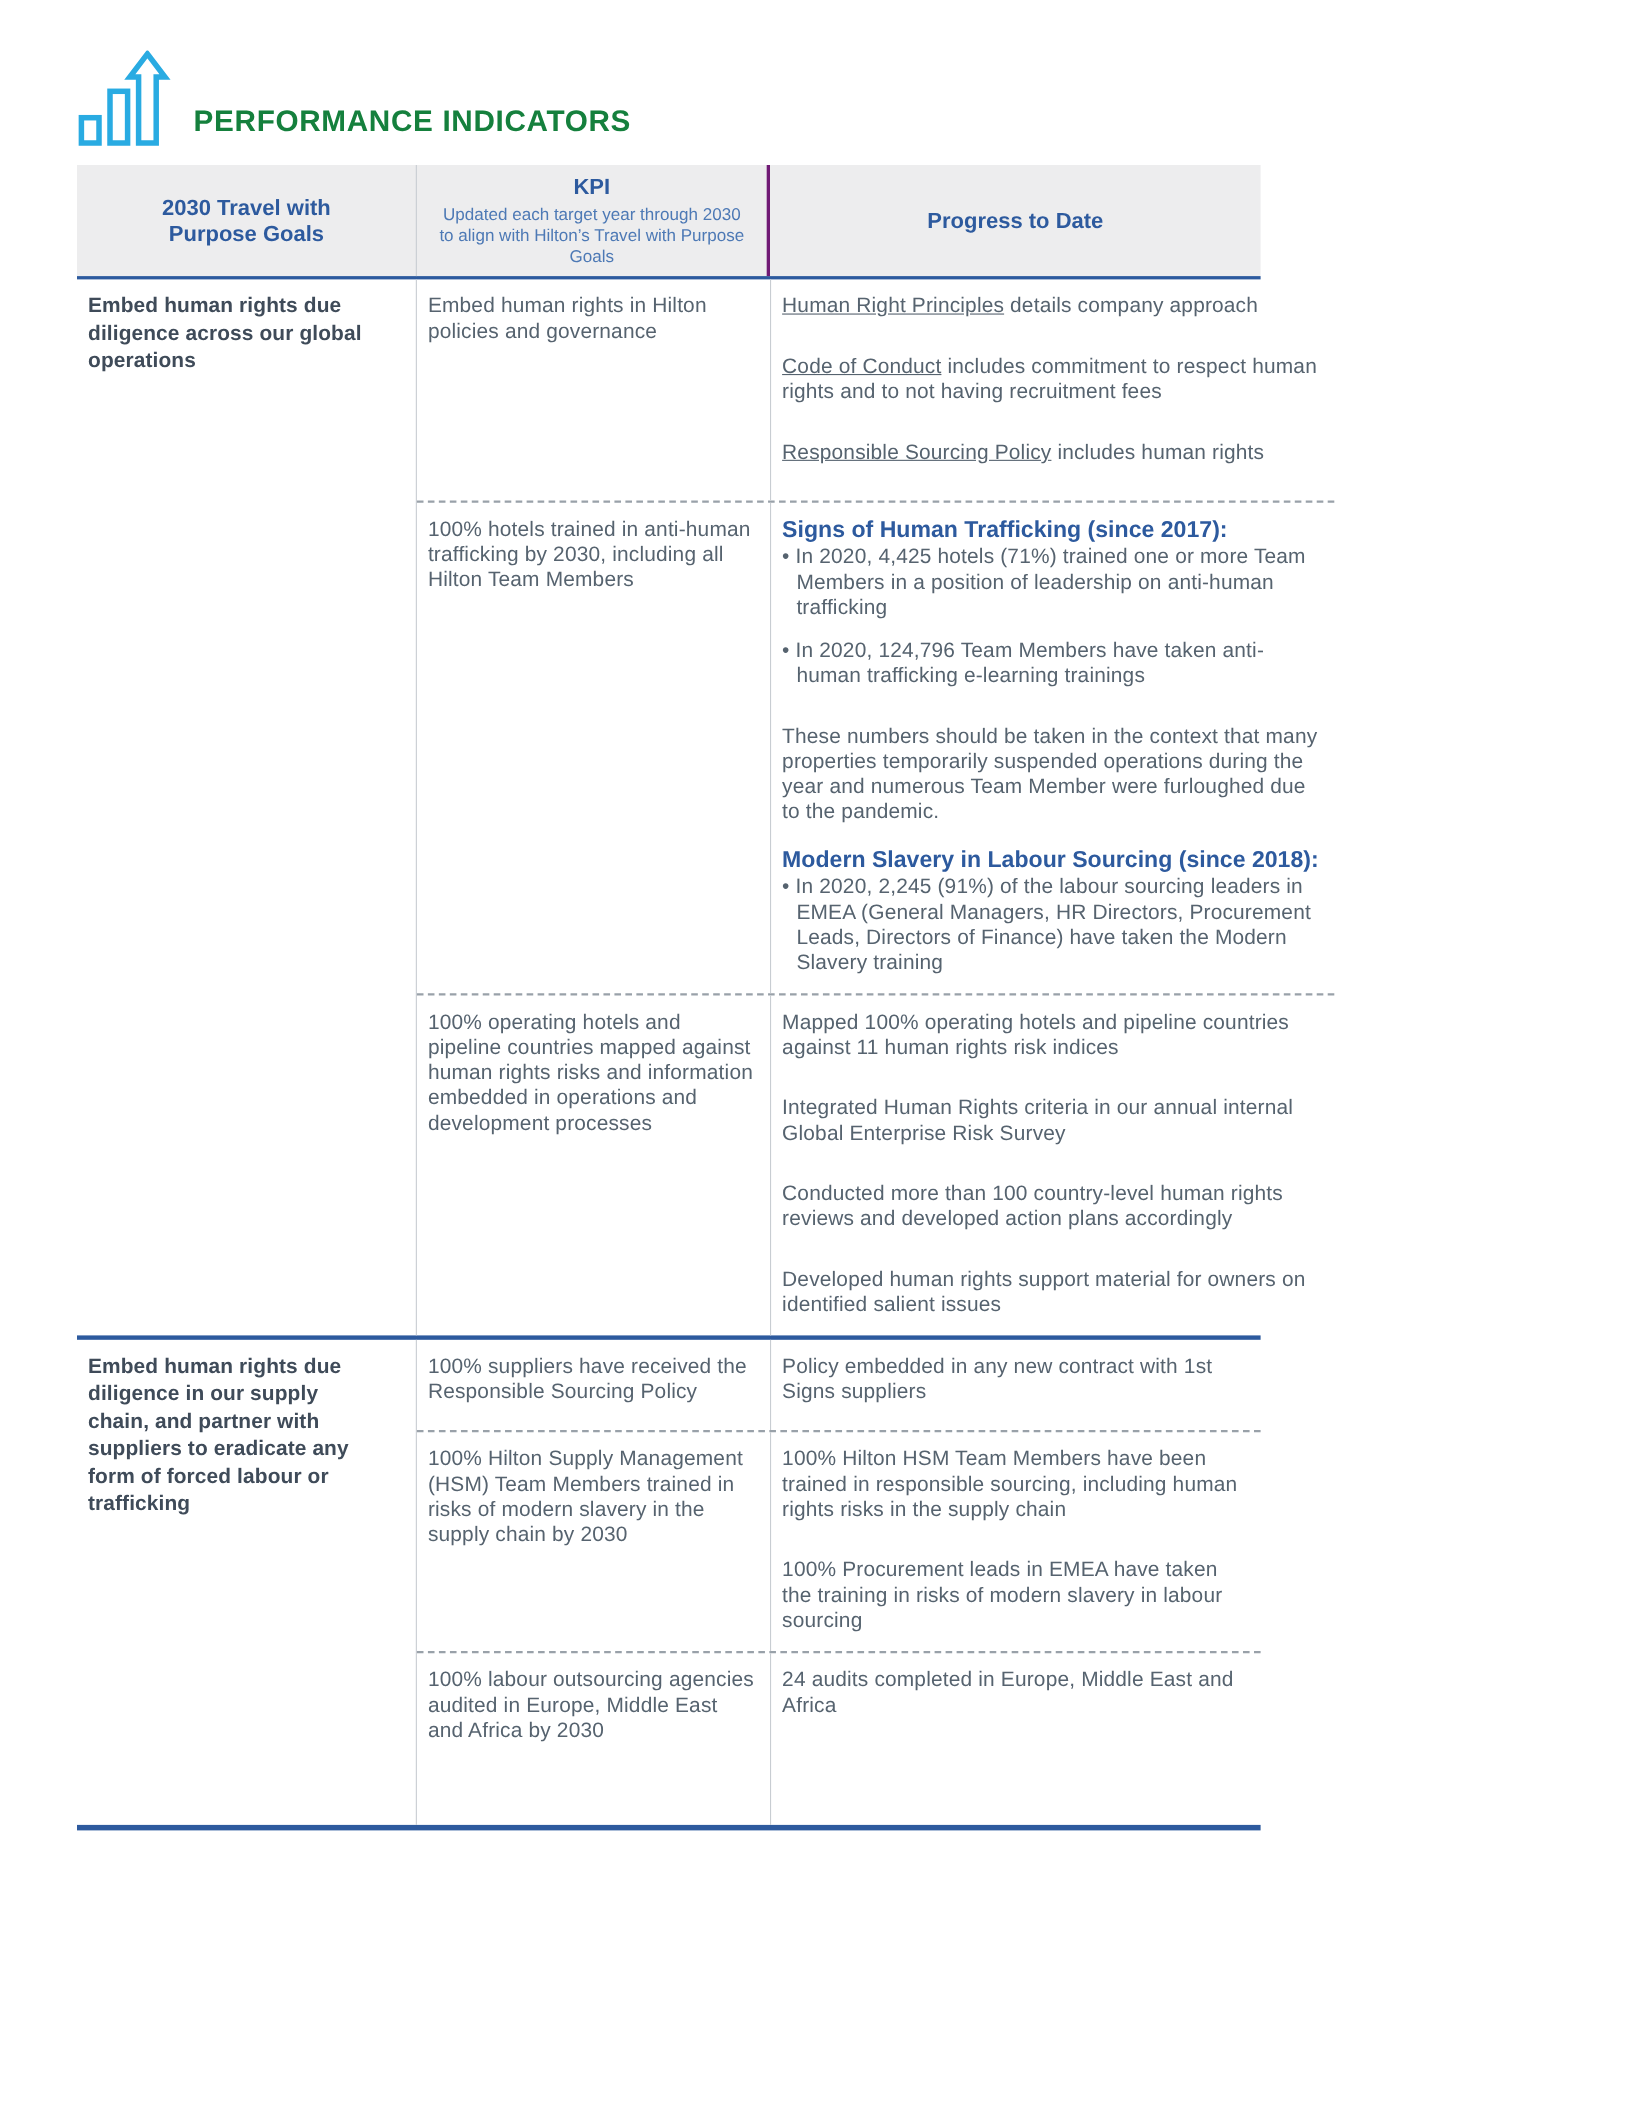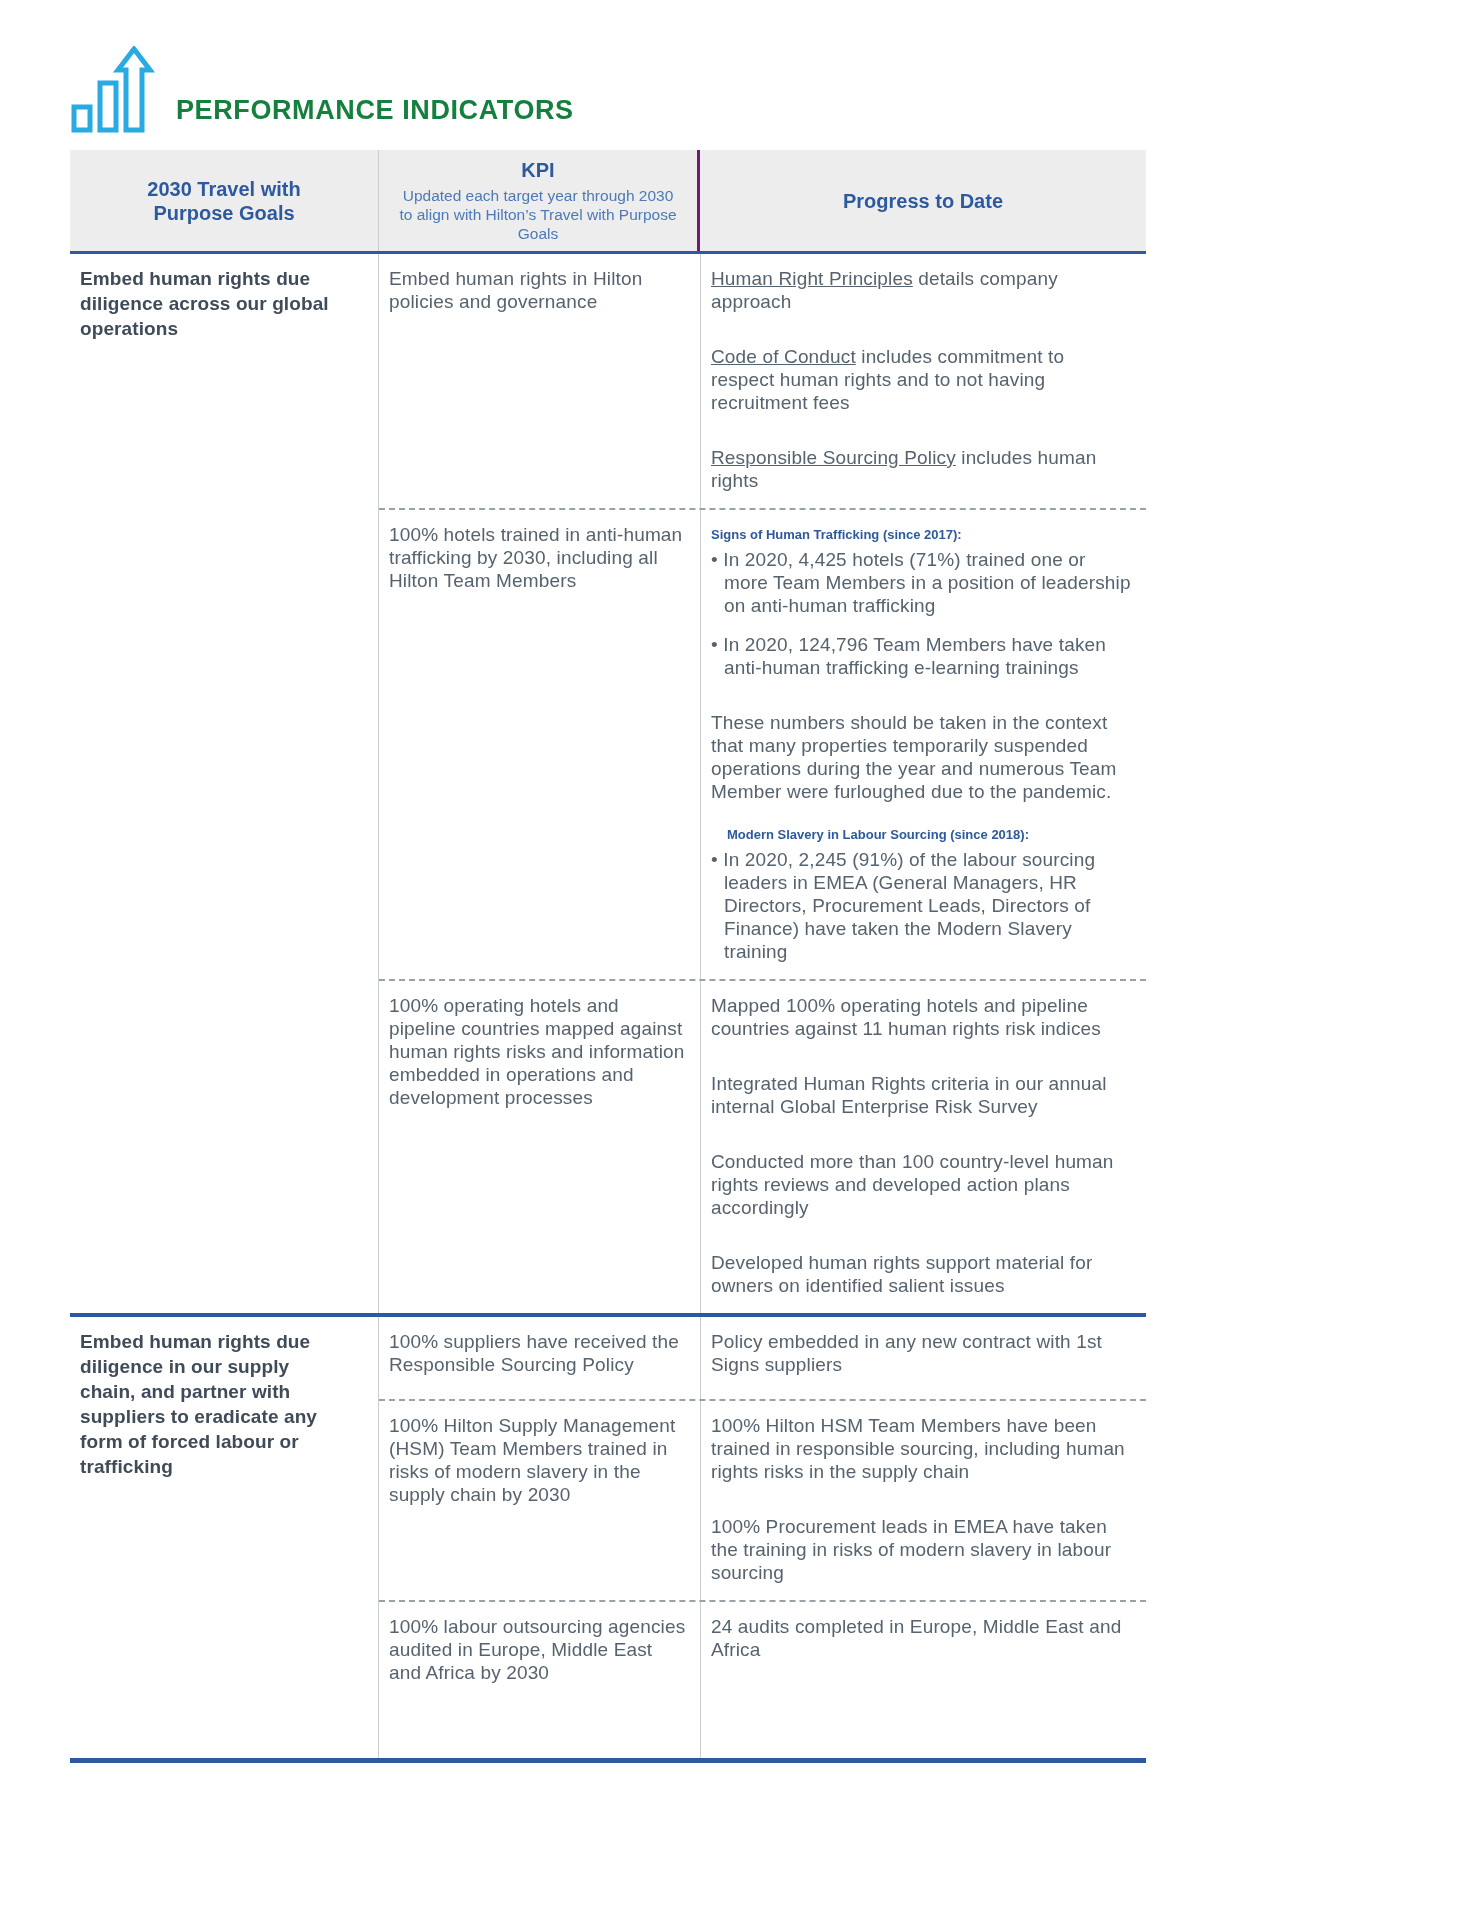--- a/index.html
+++ b/index.html
@@ -64,23 +64,23 @@
   .cell {
     padding: 13px 14px 16px 10px;
     font-size: 19px; line-height: 23px; letter-spacing: 0.15px;
   }
   .progress-cell { border-left: 1px solid #c8cdd2; }
 
   .para { margin: 0; }
   .para + .para { margin-top: 32px; }
   .subhead {
     color: #2d5a9e; font-weight: bold;
-    font-size: 13px; letter-spacing: 0; white-space: nowrap;
-  }
-  .para + .subhead { margin-top: 20px; margin-left: 16px; }
+    font-size: 21px; letter-spacing: 0; white-space: nowrap;
+  }
+  .para + .subhead { margin-top: 20px; }
   .subhead + .bullet { margin-top: 2px; }
   .bullet + .bullet { margin-top: 16px; }
   .bullet { padding-left: 13px; text-indent: -13px; }
   .bullet::before { content: "\2022\00a0"; }
 
   .doc-link { color: inherit; text-decoration: underline; cursor: pointer; }
 </style>
 </head>
 <body>
 

